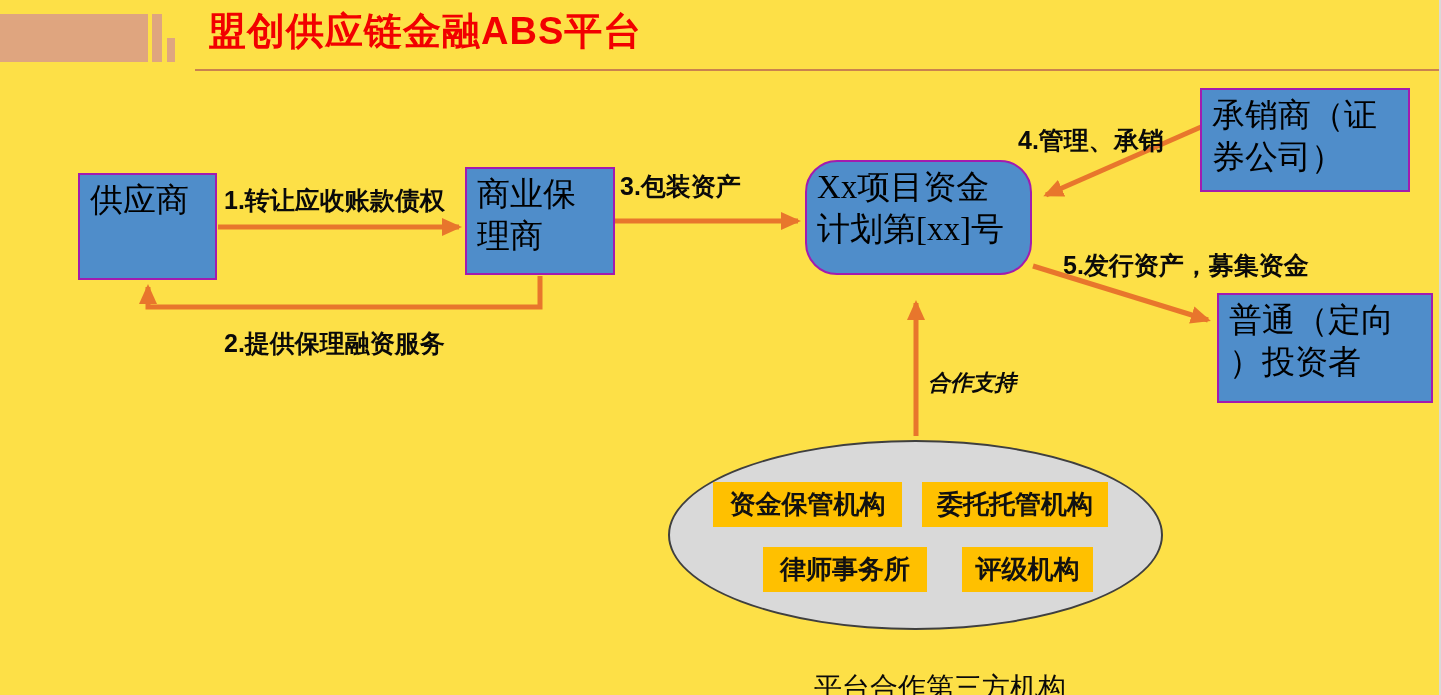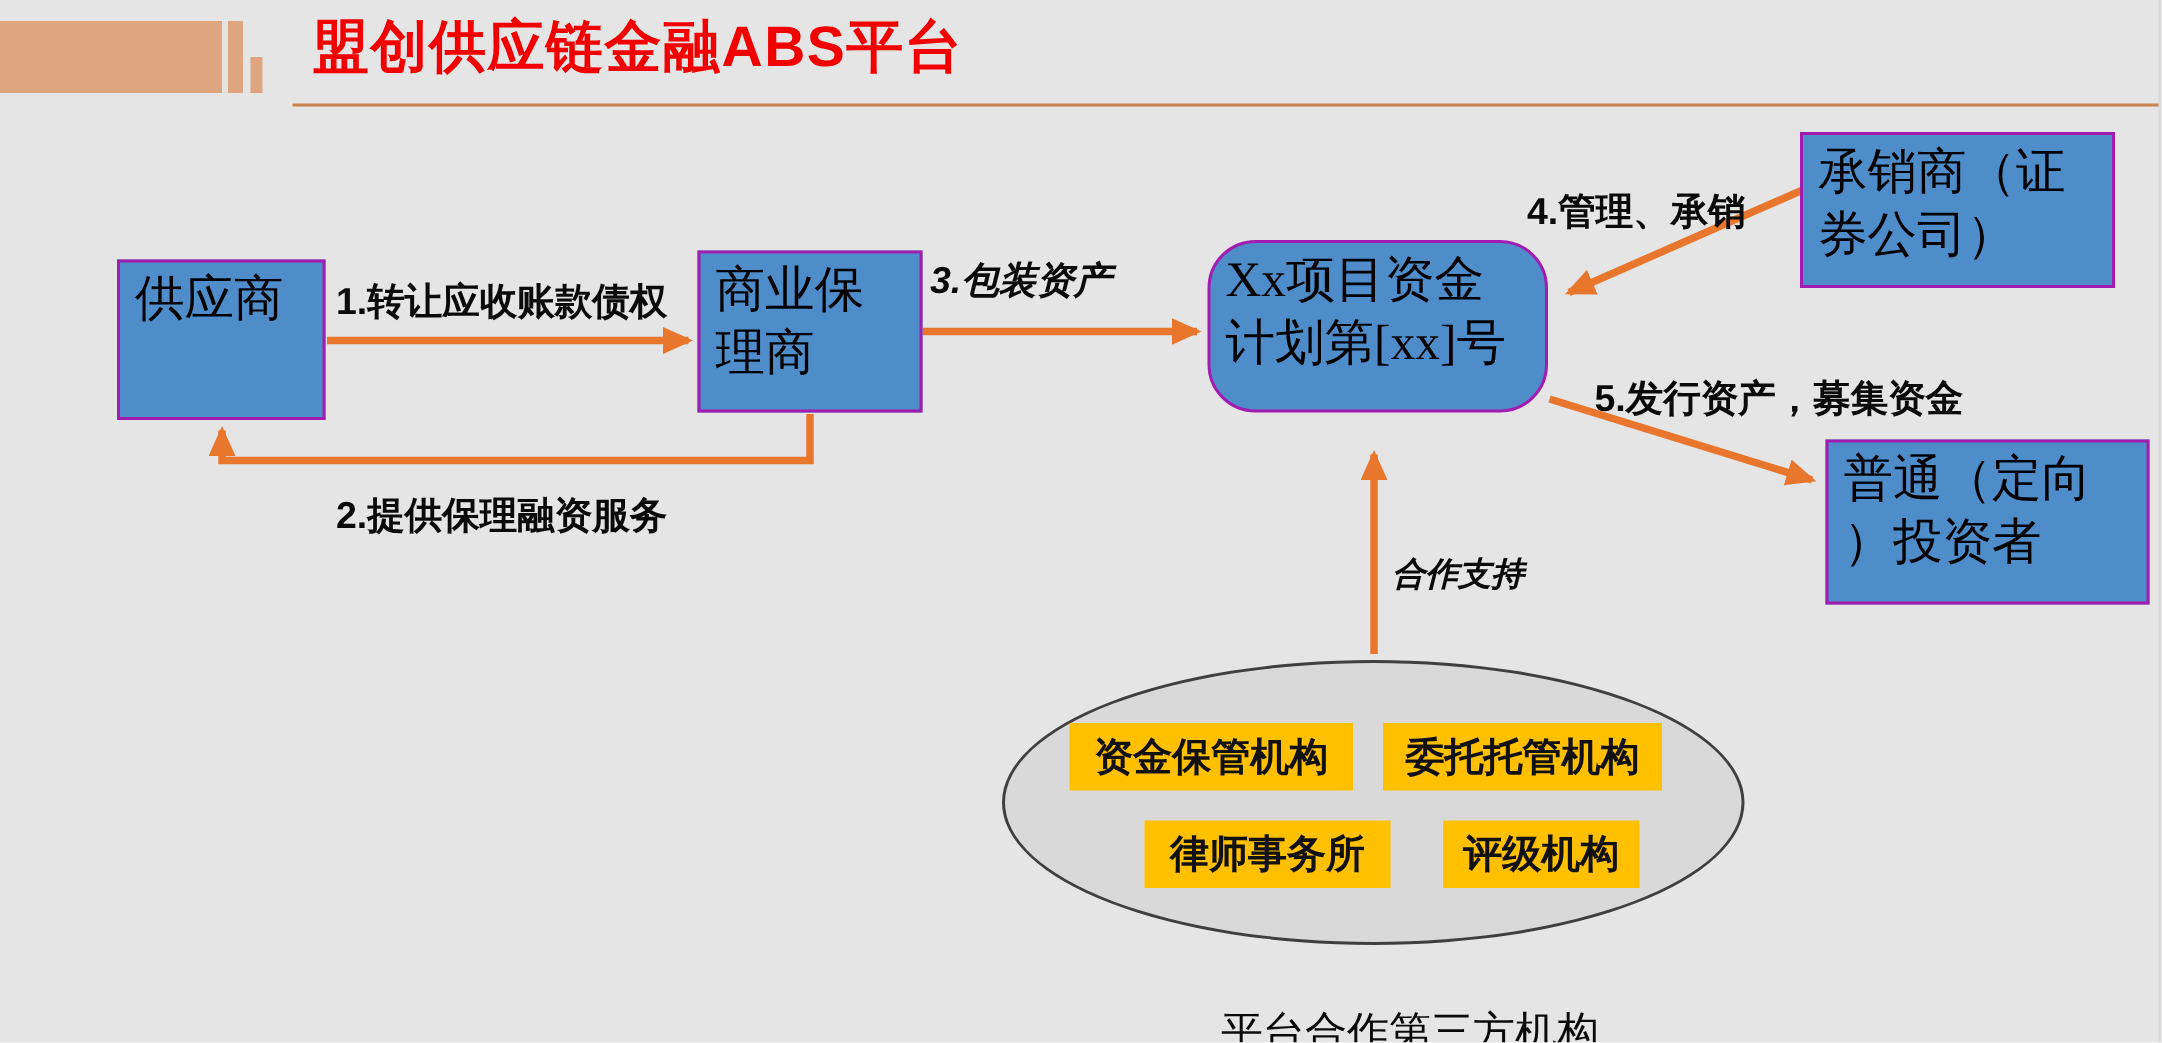--- a/index.html
+++ b/index.html
@@ -1,20 +1,20 @@
 <!DOCTYPE html>
 <html><head>
 <meta charset="utf-8">
 <style>
   html, body { margin: 0; padding: 0; background: #fff; }
   .canvas {
     position: relative;
     width: 1441px;
     height: 695px;
-    background: #e5e5e5;
+    background: #fde047;
     overflow: hidden;
     font-family: "Liberation Sans", sans-serif;
     color: #000;
     border-right: 2px solid #d9d9d9;
     box-sizing: border-box;
   }
   
   .deco-rect  { position: absolute; left: 0;   top: 14px; width: 148px; height: 48px; background: #DFA57F; }
   .deco-bar1  { position: absolute; left: 152px; top: 14px; width: 10px; height: 48px; background: #DFA57F; }
   .deco-bar2  { position: absolute; left: 167px; top: 38px; width: 8px;  height: 24px; background: #DFA57F; }
@@ -49,21 +49,21 @@
   .node-investor    { left: 1217px; top: 293px; width: 216px; height: 110px; }
 
   
   .flow-label {
     position: absolute;
     font-size: 25px; font-weight: 600; color: #0a0a0a;
     white-space: nowrap;
   }
   .lbl-1 { left: 224px;  top: 184px; }
   .lbl-2 { left: 224px;  top: 327px; }
-  .lbl-3 { left: 620px;  top: 170px; font-style: italic; }
+  .lbl-3 { left: 620px;  top: 170px; }
   .lbl-4 { left: 1018px; top: 124px; }
   .lbl-5 { left: 1063px; top: 249px; }
   .lbl-support { left: 928px; top: 368px; font-weight: 600; font-size: 22px; font-style: italic; }
 
   
   .tp-ellipse {
     position: absolute; left: 668px; top: 440px; width: 495px; height: 190px;
     background: #D9D9D9;
     border: 2px solid #3f3f3f;
     border-radius: 50%;

